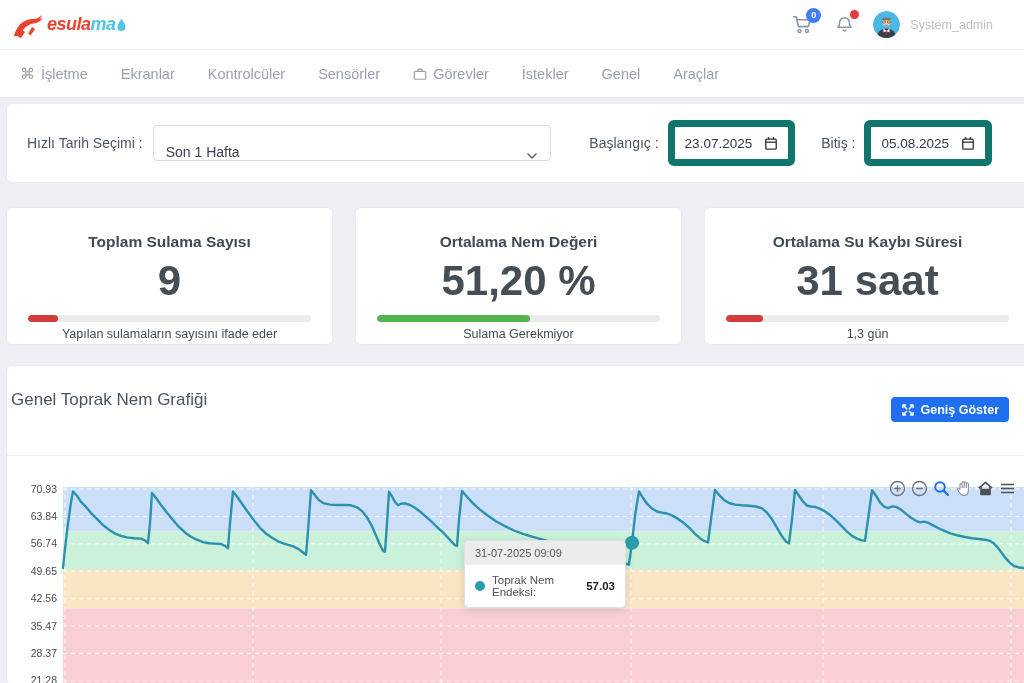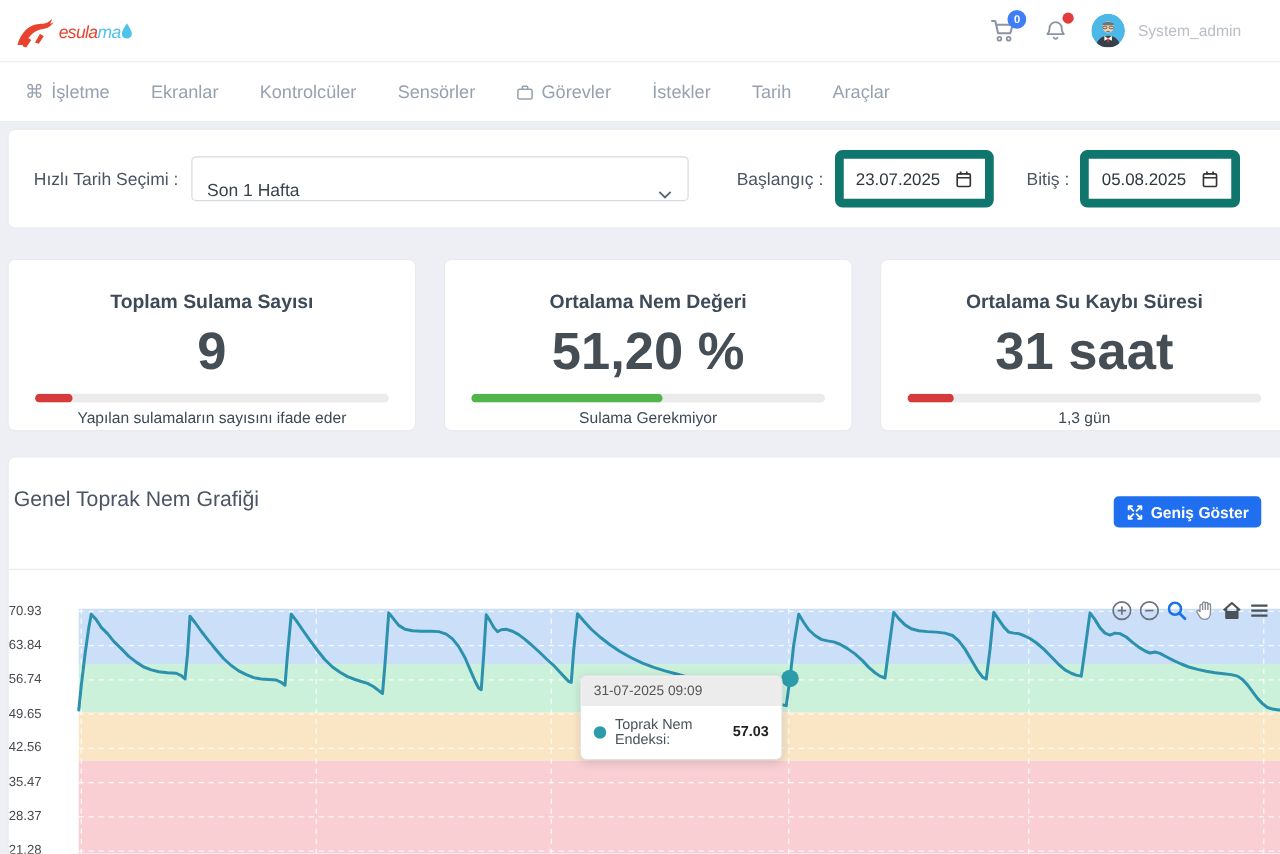--- a/index.html
+++ b/index.html
@@ -4,21 +4,21 @@
 <style>
   html,body{margin:0;padding:0;}
   body{width:1024px;height:683px;overflow:hidden;background:#fff;
        font-family:"Liberation Sans",sans-serif;}
   .page{position:relative;width:1042px;height:683px;}
 
   
   .topbar{width:1024px;height:50px;box-sizing:border-box;display:flex;align-items:center;
           padding:0 31px 0 12px;background:#fff;border-bottom:1px solid #ececec;}
   .logo{display:flex;align-items:center;gap:1px;cursor:pointer;}
-  .logo-word{font-size:14px;font-weight:normal;font-style:italic;letter-spacing:-0.5px;}
+  .logo-word{font-size:18px;font-weight:bold;font-style:italic;letter-spacing:-0.5px;}
   .logo-red{color:#e8432e;}
   .logo-blue{color:#4fc3e8;}
   .top-right{margin-left:auto;display:flex;align-items:center;gap:16px;}
   .icon-wrap{position:relative;width:26px;height:26px;display:flex;align-items:center;justify-content:center;cursor:pointer;}
   .badge{position:absolute;top:-4px;right:-6px;width:15px;height:15px;border-radius:50%;
          background:#3f7ef7;color:#fff;font-size:9px;display:flex;align-items:center;justify-content:center;font-weight:bold;}
   .dot-red{position:absolute;top:-2px;right:-2px;width:9px;height:9px;border-radius:50%;background:#e23b3b;}
   .avatar{width:27px;height:27px;border-radius:50%;overflow:hidden;cursor:pointer;}
   .username{color:#b9bec7;font-size:12.5px;margin-left:-6px;}
 
@@ -51,21 +51,21 @@
 
   
   .chart-card{position:relative;height:320px;overflow:hidden;}
   .chart-title{position:absolute;top:24px;left:4px;font-size:17px;color:#4a5462;}
   .expand-btn{position:absolute;top:31px;right:26px;height:25px;background:#1f6ff0;color:#fff;font-size:12.5px;
               font-weight:bold;border:none;border-radius:4px;display:flex;align-items:center;gap:6px;padding:0 10px;cursor:pointer;}
   .chart-divider{position:absolute;top:89px;left:0;width:100%;height:1px;background:#ececec;}
   .plot-wrap{position:absolute;top:112px;left:0;width:1036px;height:205px;}
   #plot-svg{position:absolute;left:0;top:0;}
   #y-axis-labels{position:absolute;inset:0;pointer-events:none;}
-  .y-tick{position:absolute;left:0;width:50px;font-size:10.5px;color:#474b50;}
+  .y-tick{position:absolute;left:0;width:50px;text-align:right;font-size:10.5px;color:#474b50;}
   .toolbar{position:absolute;top:114px;left:882px;display:flex;gap:5px;align-items:center;z-index:6;}
   .tool-icon{width:17px;height:17px;cursor:pointer;}
   .tooltip{position:absolute;left:457px;top:174px;width:160px;background:#fff;border:1px solid #e2e2e2;border-radius:5px;
            box-shadow:0 2px 8px rgba(0,0,0,0.13);overflow:hidden;z-index:5;}
   .tooltip-header{background:#ececec;padding:6px 10px;font-size:11px;color:#555;}
   .tooltip-body{display:flex;align-items:center;gap:7px;padding:9px 10px;font-size:11.5px;color:#49525c;background:#fff;}
   .series-dot{width:10px;height:10px;border-radius:50%;flex:none;}
   .tooltip-value{font-weight:bold;color:#222;margin-left:2px;}
 </style>
 </head>
@@ -136,21 +136,21 @@
       <svg width="14" height="14" viewBox="0 0 16 15">
         <rect x="1.5" y="4.5" width="13" height="9" rx="1.5" fill="none" stroke="#98a1b0" stroke-width="1.4"></rect>
         <path d="M5.5 4.5 V2.8 a1 1 0 0 1 1-1 h3 a1 1 0 0 1 1 1 V4.5" fill="none" stroke="#98a1b0" stroke-width="1.4"></path>
       </svg>
       <span>Görevler</span>
     </div>
     <div class="nav-item">
         <span>İstekler</span>
       </div>
     <div class="nav-item">
-        <span>Tarih</span>
+        <span>Genel</span>
       </div>
     <div class="nav-item">
         <span>Araçlar</span>
       </div>
   </div>
 
   <div class="main">
 
     <div class="panel filter-bar">
       <span class="field-label">Hızlı Tarih Seçimi :</span>

